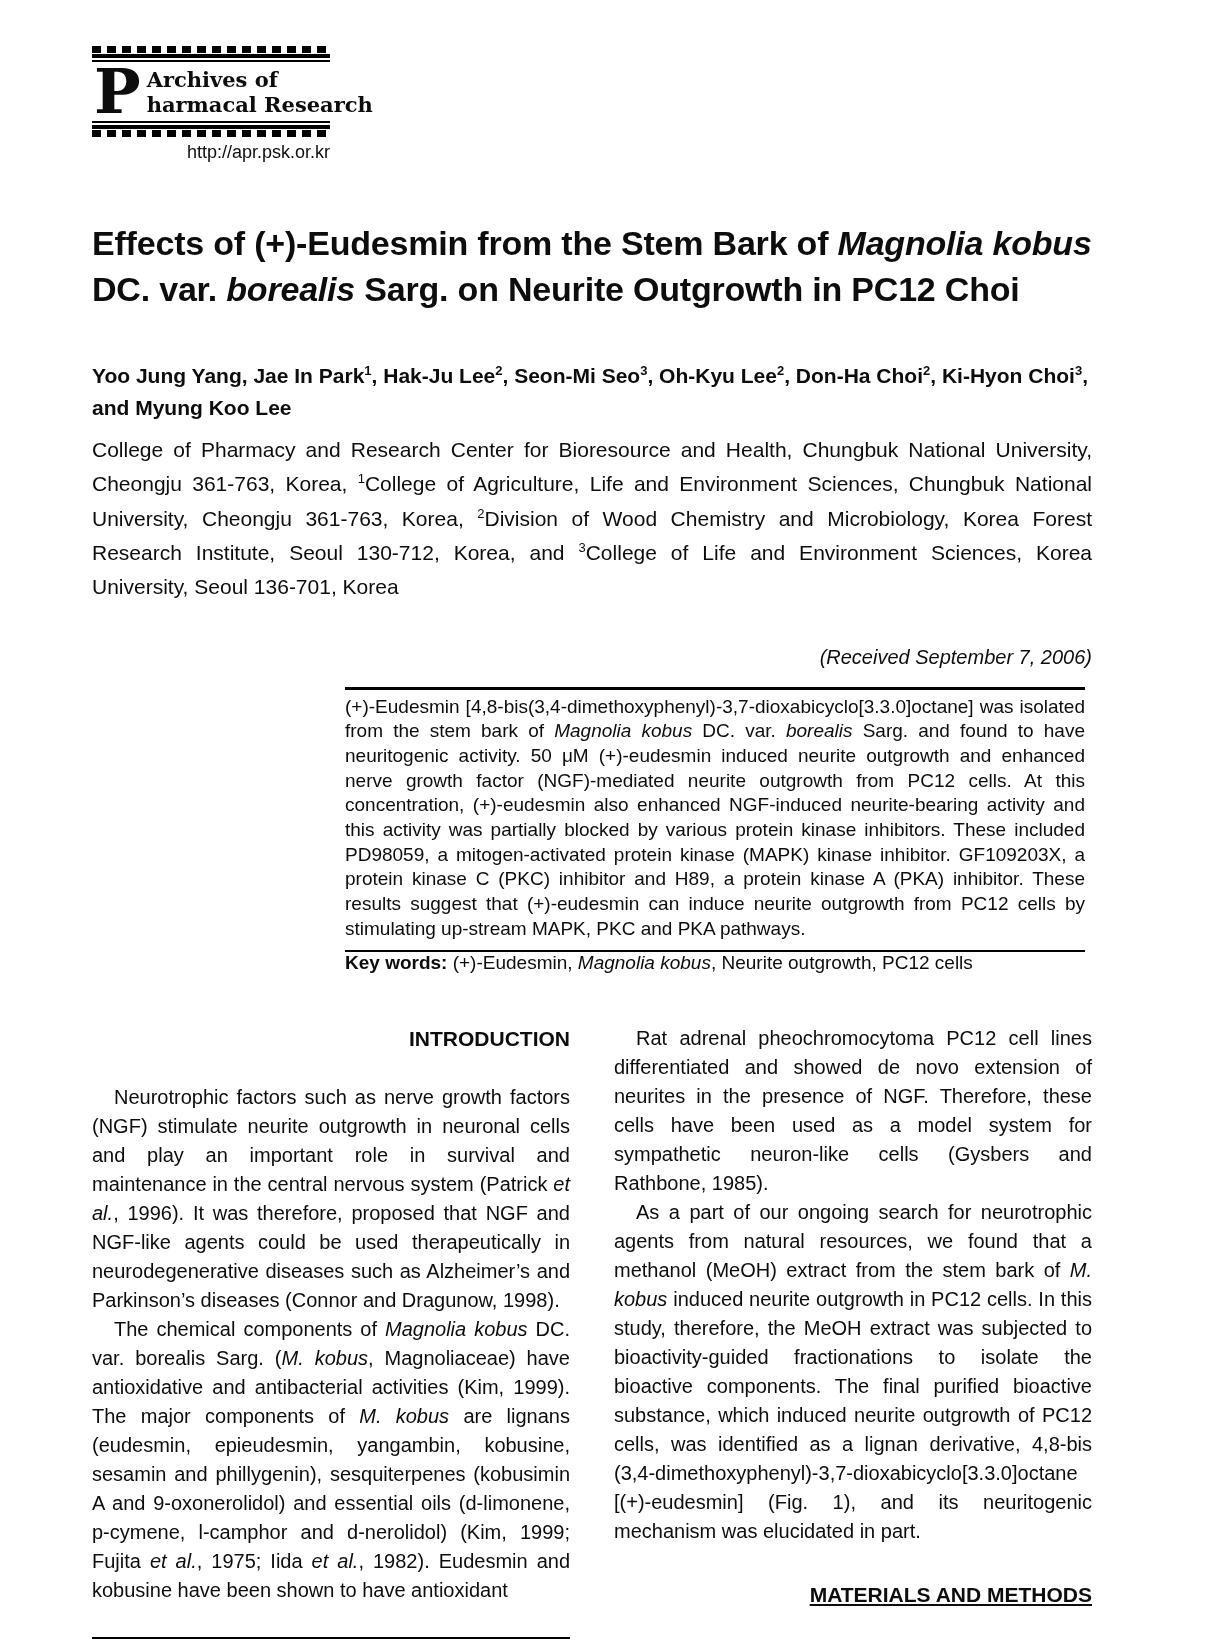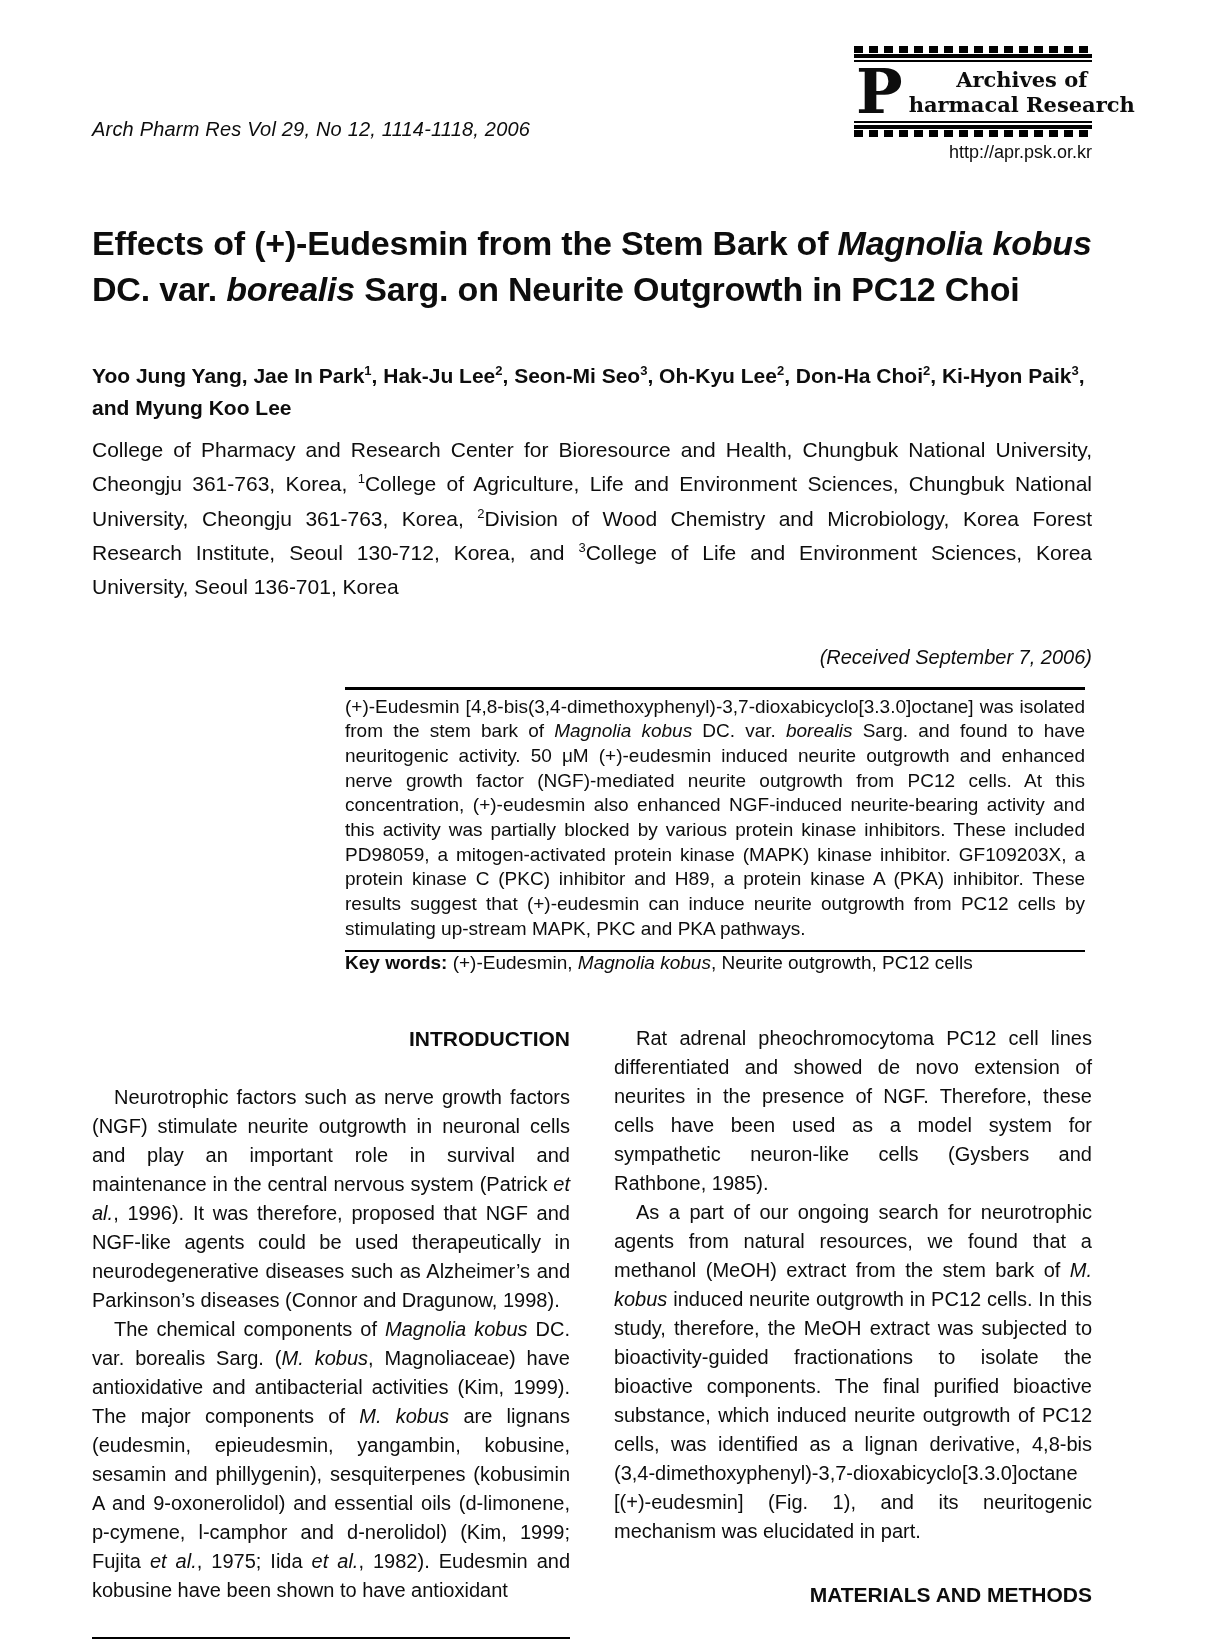--- a/index.html
+++ b/index.html
@@ -15,21 +15,21 @@
   .hdr { display: flex; justify-content: space-between; align-items: flex-start; }
   .journal-cite { font-style: italic; font-size: 20px; margin-top: 72px; letter-spacing: 0.2px; }
   .logo { width: 238px; }
   .stitch { height: 7px; background: repeating-linear-gradient(90deg, #000 0 9px, transparent 9px 15px); }
   .bar-thick { height: 4px; background: #000; margin-top: 1px; }
   .bar-thin  { height: 2px; background: #000; margin-top: 2px; }
   .bar-thin-b{ height: 2px; background: #000; margin-bottom: 2px; }
   .bar-thick-b{ height: 4px; background: #000; margin-bottom: 1px; }
   .logo-body { display: flex; align-items: center; padding: 4px 2px 2px; font-family: "DejaVu Serif", serif; font-weight: bold; }
   .logo-p { font-size: 62px; line-height: 0.85; margin-right: 6px; }
-  .logo-lines { flex: 1; text-align: center; }
+  .logo-lines { flex: 1; }
   .logo-line1 { font-size: 21px; }
   .logo-line2 { font-size: 21px; white-space: nowrap; }
   .logo-url { text-align: right; font-size: 18px; margin-top: 5px; }
 
   
   .title { margin-top: 58px; font-size: 34px; font-weight: bold; line-height: 1.35; letter-spacing: -0.2px; width: 1000px; }
   .authors { margin-top: 48px; font-size: 21px; font-weight: bold; line-height: 1.5; width: 1000px; }
   .authors sup, .affil sup { font-size: 13px; }
   .affil { margin-top: 10px; font-size: 21px; line-height: 1.62; text-align: justify; width: 1000px; }
   .received { margin-top: 42px; text-align: right; font-style: italic; font-size: 20px; }
@@ -38,55 +38,54 @@
   .abstract-wrap { margin-left: 253px; width: 740px; margin-top: 18px; }
   .rule { border-top: 3px solid #000; }
   .rule2 { border-top: 2.5px solid #000; }
   .abstract-text { font-size: 19px; line-height: 1.3; text-align: justify; padding: 5px 0 9px; }
   .keywords { font-size: 19px; padding-top: 0; }
 
   
   .cols { display: flex; gap: 44px; margin-top: 50px; width: 1000px; }
   .col { width: 478px; font-size: 20px; line-height: 1.45; text-align: justify; }
   .sect-h { font-size: 21px; font-weight: bold; margin: 0 0 28px; text-align: right; }
-  .sect-h.mt { margin-top: 34px; }
+  .sect-h.mt { margin-top: 34px; text-decoration: underline; }
   .col p { margin: 0; text-indent: 22px; }
   .col p.noindent { text-indent: 0; }
 
   
   .footnote { margin-top: 32px; }
   .foot-rule { border-top: 2px solid #000; margin-bottom: 5px; }
 </style>
 </head>
 <body>
 
 <div class="page">
 
   <div class="hdr">
-    <div class="journal-cite">Arch Pharm Res Vol 29, No 12, 1114-1118, 2006</div>
     <div class="logo">
       <div class="stitch"></div>
       <div class="bar-thick"></div>
       <div class="bar-thin"></div>
       <div class="logo-body">
         <span class="logo-p">P</span>
         <span class="logo-lines">
           <span class="logo-line1">Archives of</span><br>
           <span class="logo-line2">harmacal Research</span>
         </span>
       </div>
       <div class="bar-thin-b"></div>
       <div class="bar-thick-b"></div>
       <div class="stitch"></div>
       <div class="logo-url">http://apr.psk.or.kr</div>
     </div>
   </div>
 
   <h1 class="title" style="margin-bottom:0;"><span>Effects of (+)-Eudesmin from the Stem Bark of </span><span style="font-style: italic;">Magnolia kobus</span><span> DC. var. </span><span style="font-style: italic;">borealis</span><span> Sarg. on Neurite Outgrowth in PC12 Choi</span></h1>
-  <div class="authors"><span>Yoo Jung Yang, Jae In Park</span><sup>1</sup><span>, Hak-Ju Lee</span><sup>2</sup><span>, Seon-Mi Seo</span><sup>3</sup><span>, Oh-Kyu Lee</span><sup>2</sup><span>, Don-Ha Choi</span><sup>2</sup><span>, Ki-Hyon Paik</span><sup>3</sup><span>, and Myung Koo Lee</span></div>
+  <div class="authors"><span>Yoo Jung Yang, Jae In Park</span><sup>1</sup><span>, Hak-Ju Lee</span><sup>2</sup><span>, Seon-Mi Seo</span><sup>3</sup><span>, Oh-Kyu Lee</span><sup>2</sup><span>, Don-Ha Choi</span><sup>2</sup><span>, Ki-Hyon Choi</span><sup>3</sup><span>, and Myung Koo Lee</span></div>
   <div class="affil"><span>College of Pharmacy and Research Center for Bioresource and Health, Chungbuk National University, Cheongju 361-763, Korea, </span><sup>1</sup><span>College of Agriculture, Life and Environment Sciences, Chungbuk National University, Cheongju 361-763, Korea, </span><sup>2</sup><span>Division of Wood Chemistry and Microbiology, Korea Forest Research Institute, Seoul 130-712, Korea, and </span><sup>3</sup><span>College of Life and Environment Sciences, Korea University, Seoul 136-701, Korea</span></div>
   <div class="received">(Received September 7, 2006)</div>
 
   <div class="abstract-wrap">
     <div class="rule"></div>
     <div class="abstract-text"><span>(+)-Eudesmin [4,8-bis(3,4-dimethoxyphenyl)-3,7-dioxabicyclo[3.3.0]octane] was isolated from the stem bark of </span><span style="font-style: italic;">Magnolia kobus</span><span> DC. var. </span><span style="font-style: italic;">borealis</span><span> Sarg. and found to have neuritogenic activity. 50 μM (+)-eudesmin induced neurite outgrowth and enhanced nerve growth factor (NGF)-mediated neurite outgrowth from PC12 cells. At this concentration, (+)-eudesmin also enhanced NGF-induced neurite-bearing activity and this activity was partially blocked by various protein kinase inhibitors. These included PD98059, a mitogen-activated protein kinase (MAPK) kinase inhibitor. GF109203X, a protein kinase C (PKC) inhibitor and H89, a protein kinase A (PKA) inhibitor. These results suggest that (+)-eudesmin can induce neurite outgrowth from PC12 cells by stimulating up-stream MAPK, PKC and PKA pathways.</span></div>
     <div class="rule2"></div>
     <div class="keywords"><span style="font-weight: bold;">Key words:</span><span> (+)-Eudesmin, </span><span style="font-style: italic;">Magnolia kobus</span><span>, Neurite outgrowth, PC12 cells</span></div>
   </div>
 

